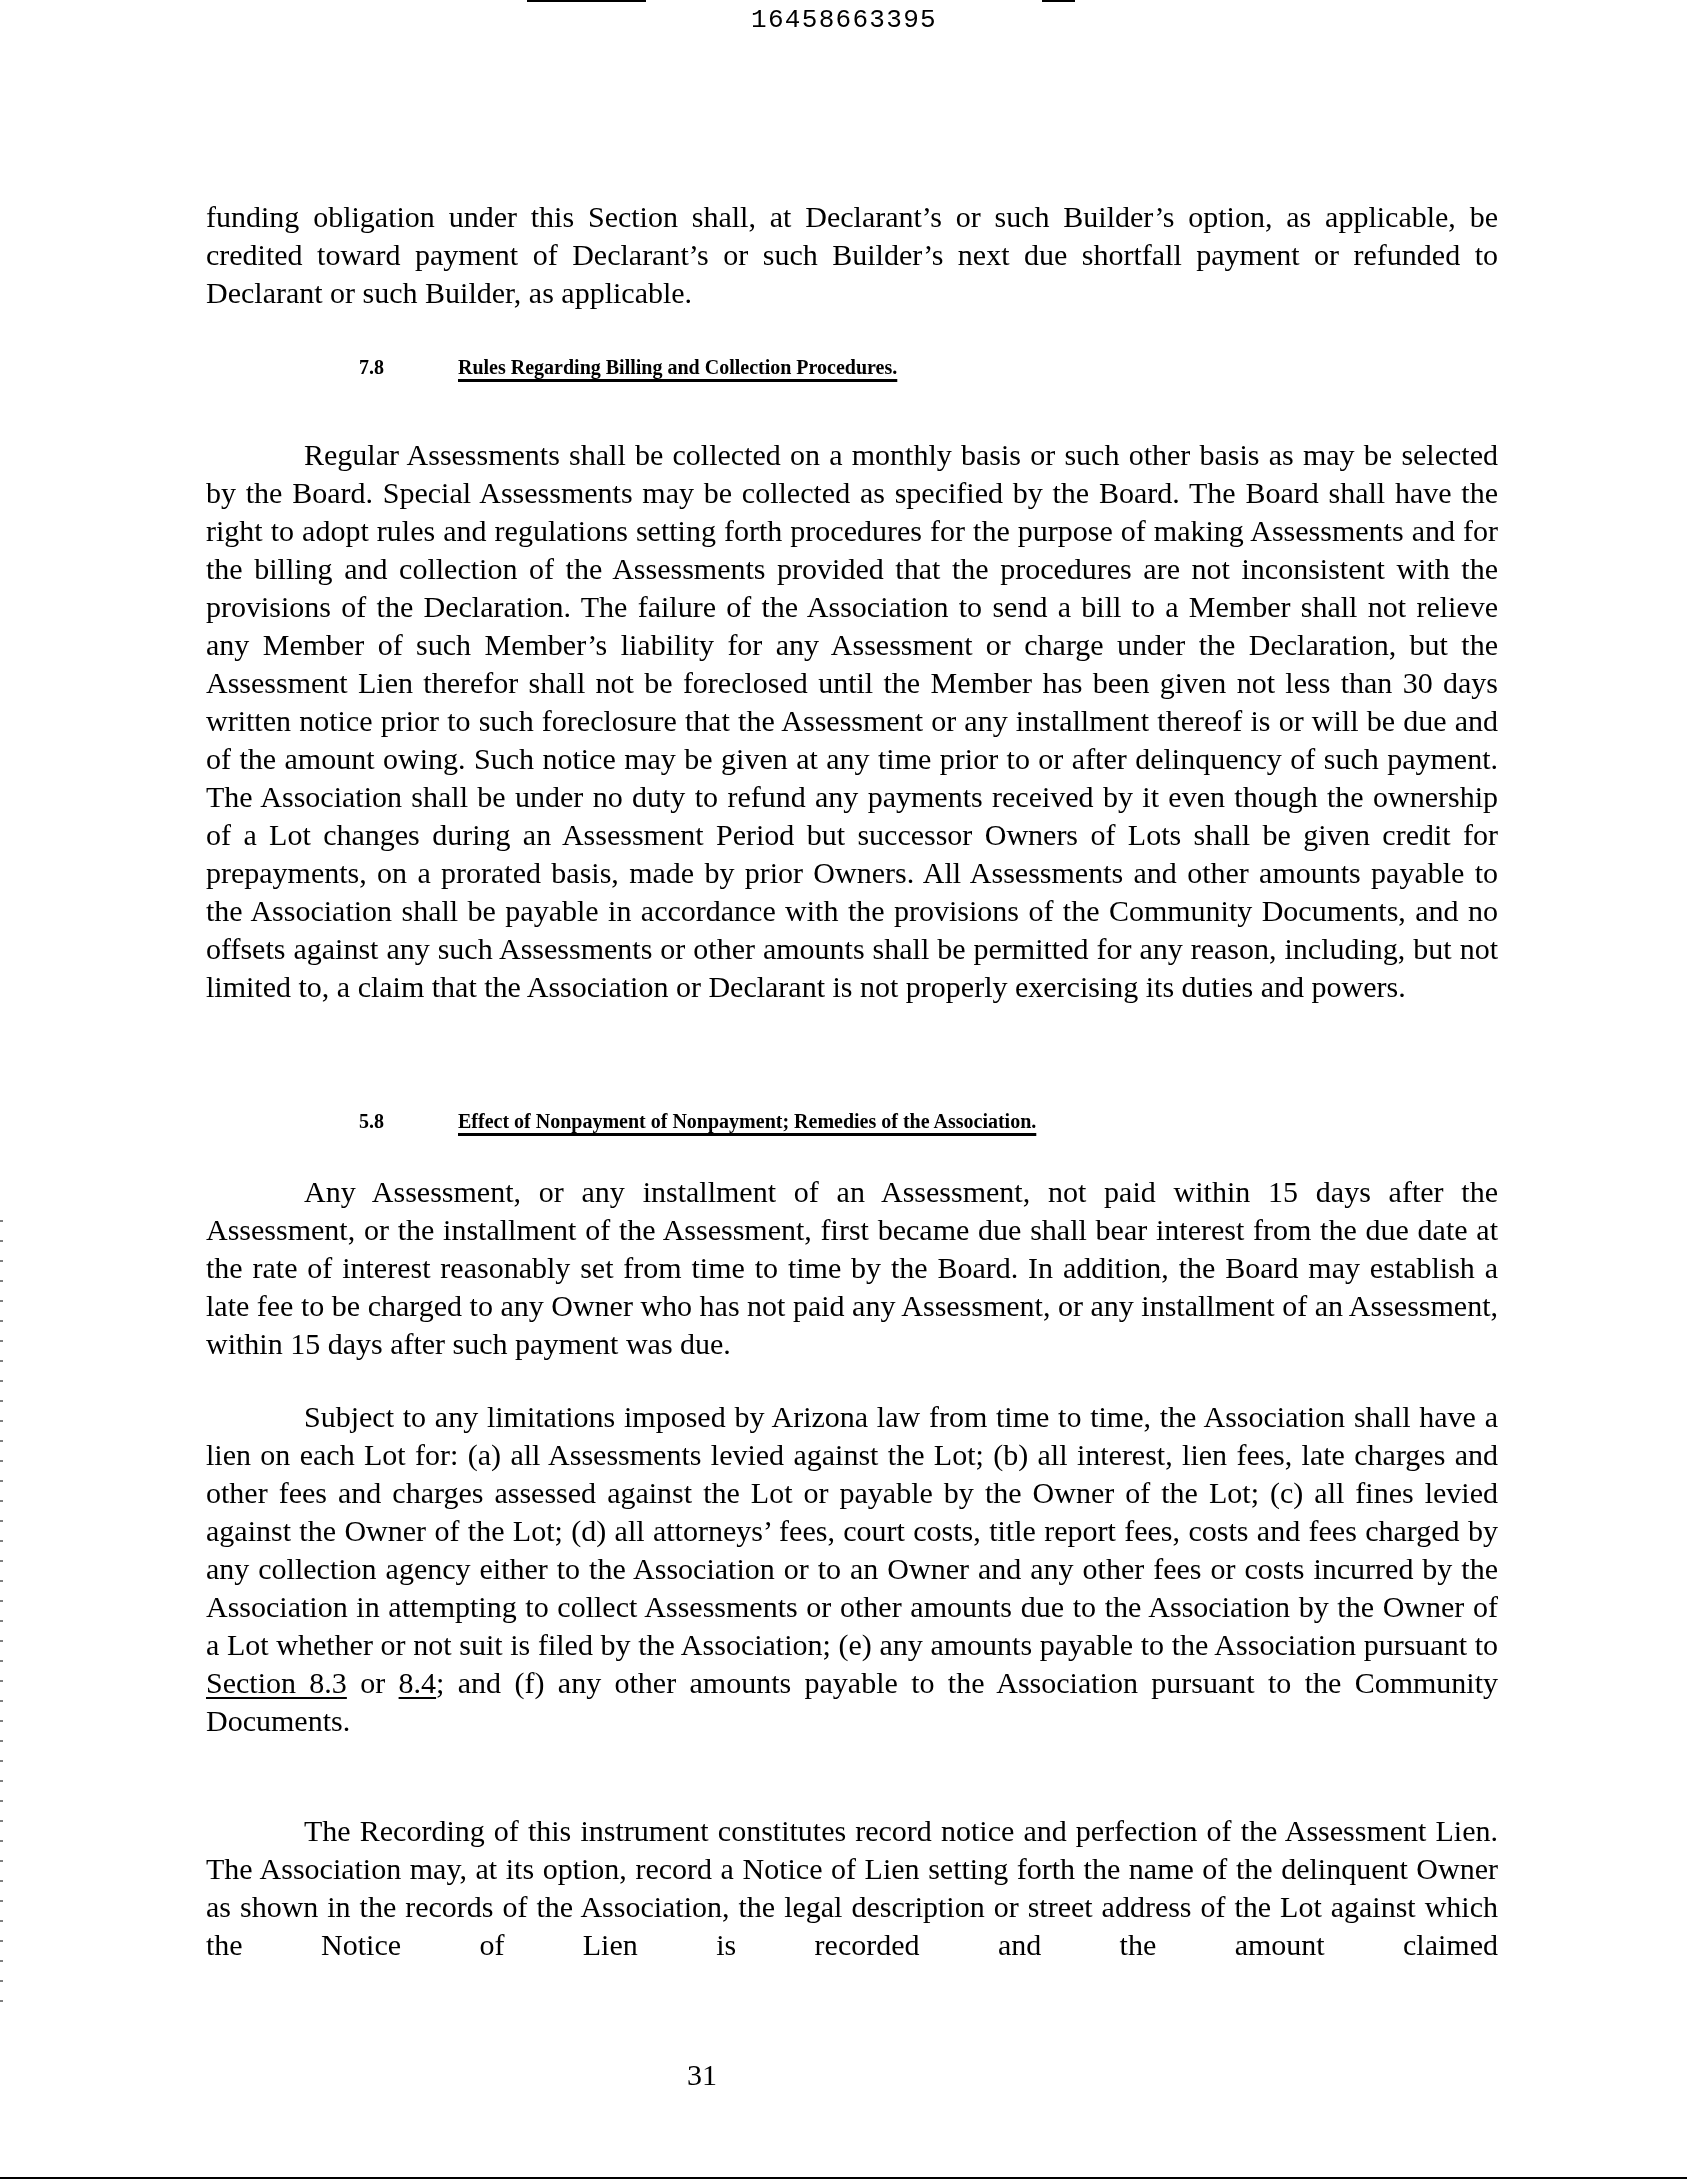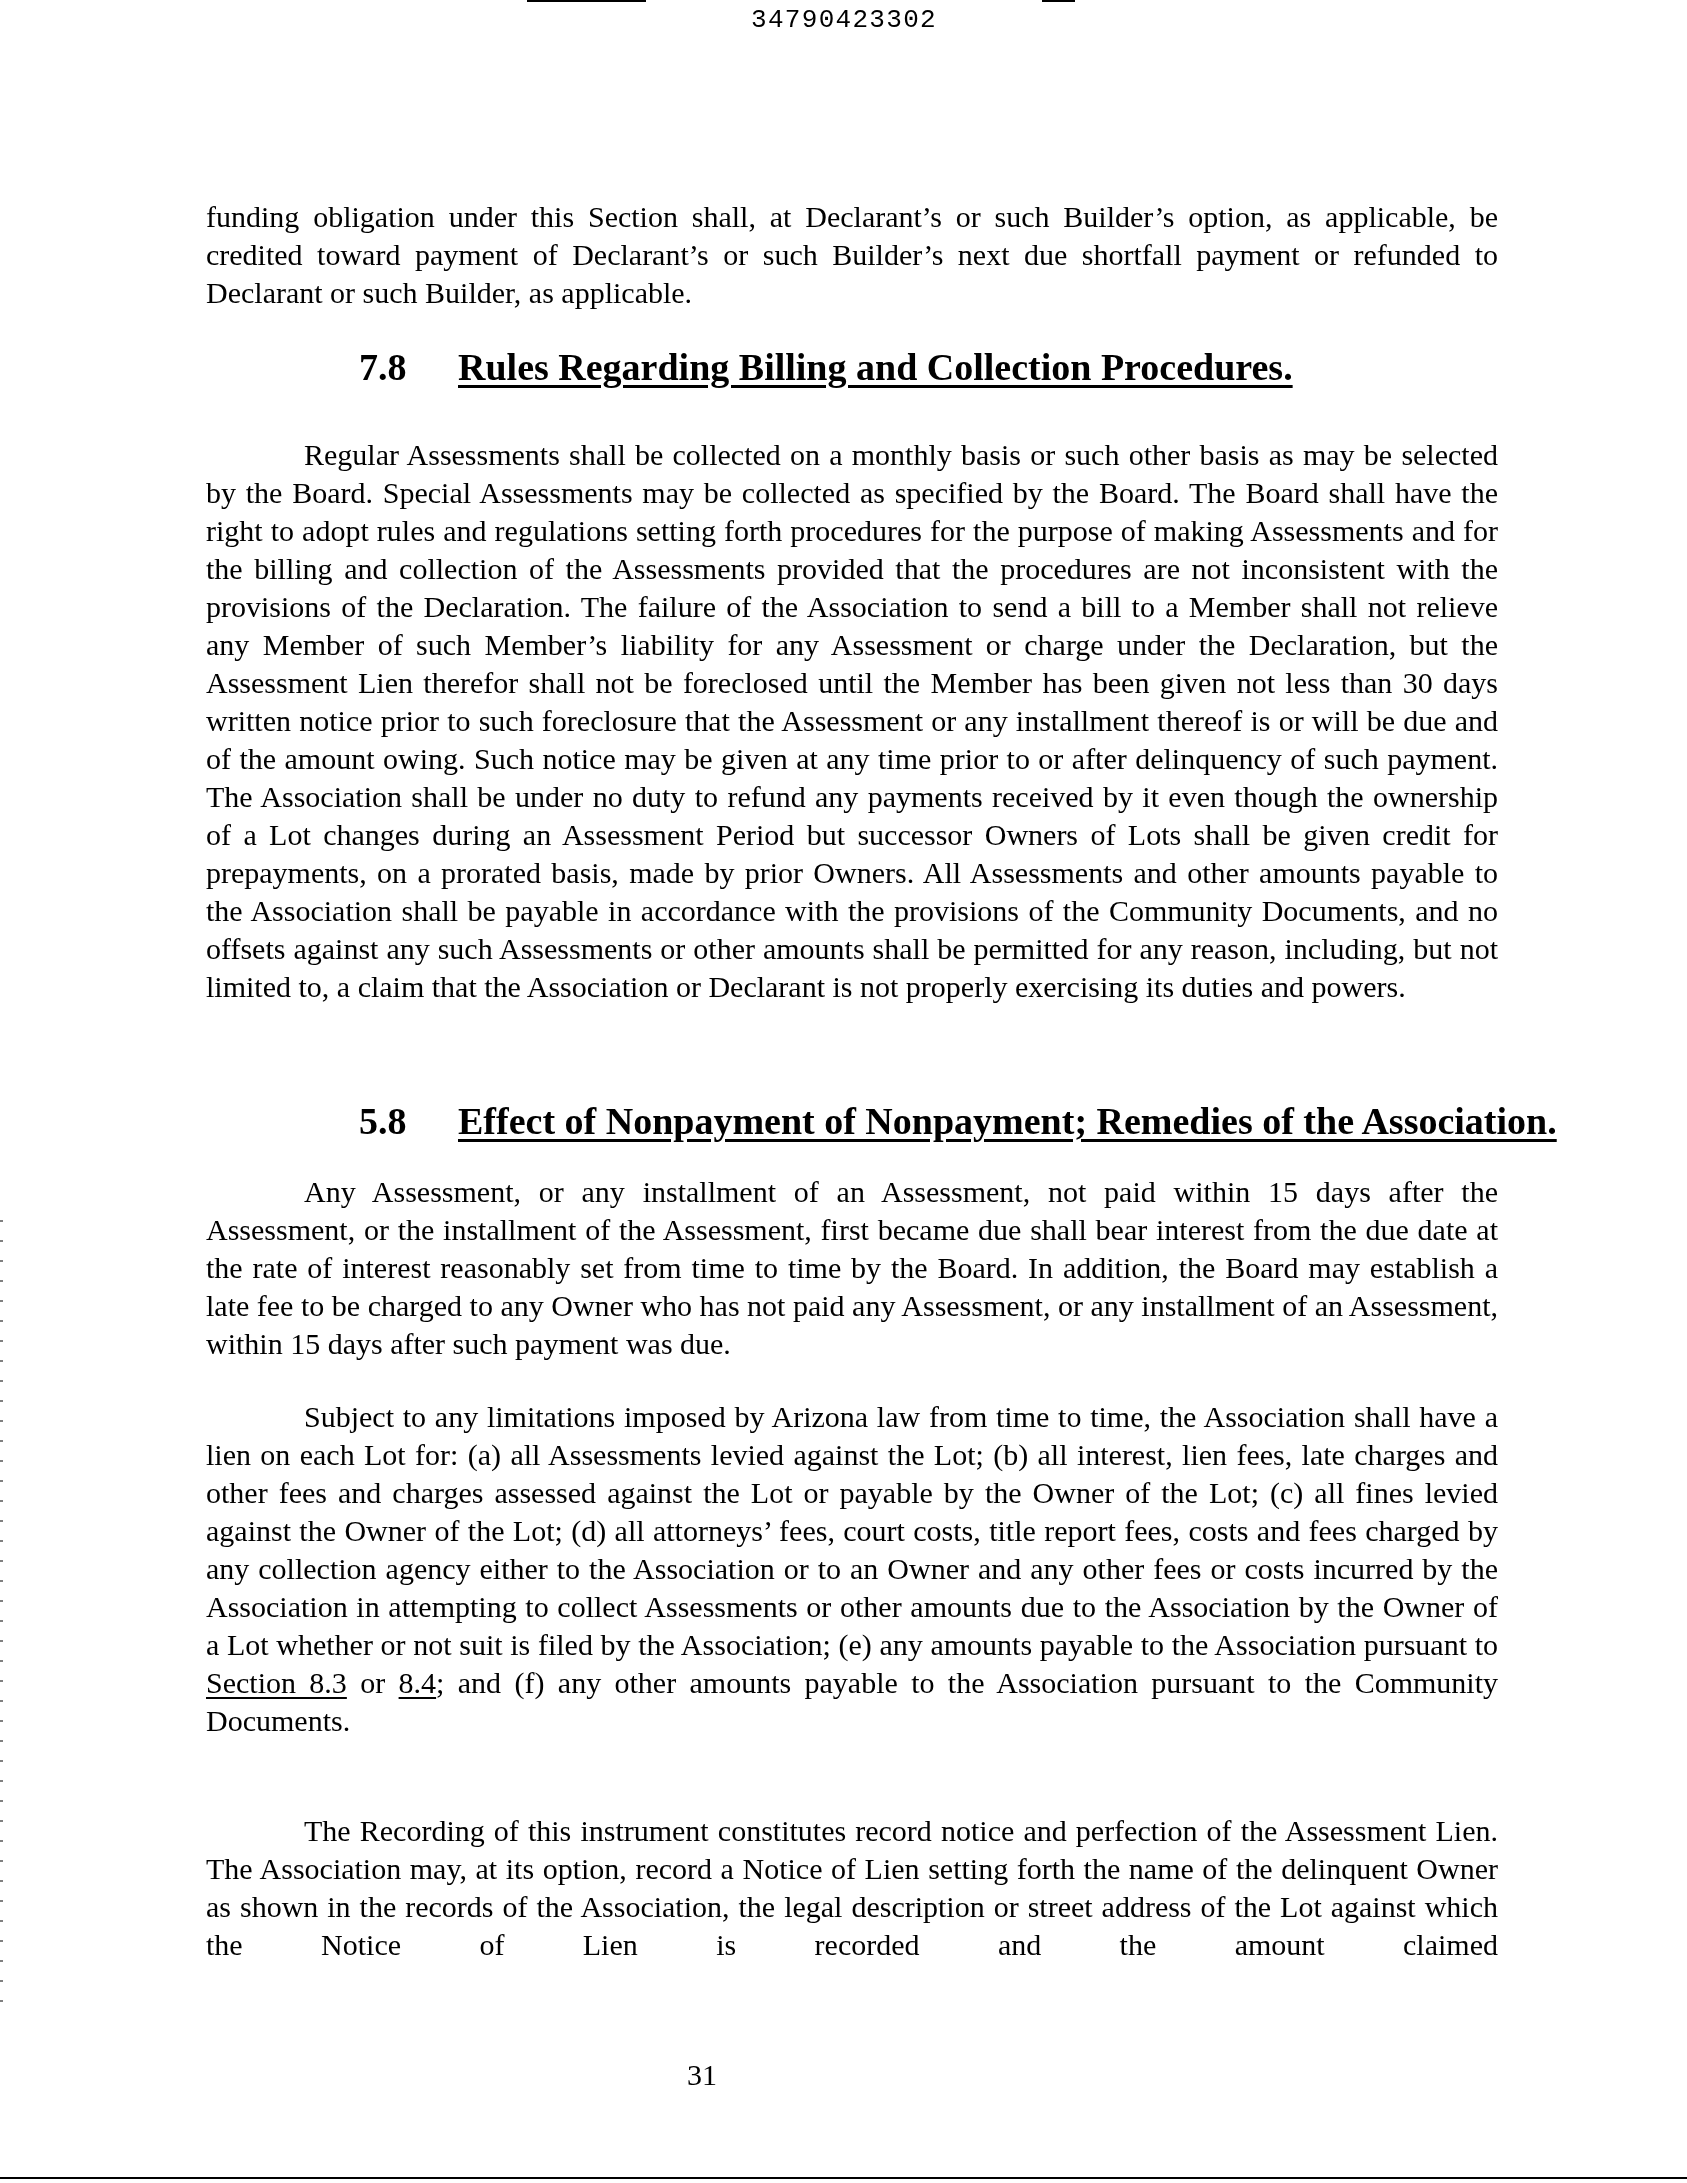--- a/index.html
+++ b/index.html
@@ -2,36 +2,36 @@
 <html style="font-size:10.5px"><head>
 <meta charset="utf-8">
 <style>
   html, body { margin: 0; padding: 0; background: #ffffff; }
   body { width: 1688px; height: 2183px; position: relative; overflow: hidden; font-family: "Liberation Serif", serif; color: #000; }
   .doc-number { position: absolute; top: 5.3px; left: 0; width: 1688px; text-align: center; font-family: "Liberation Mono", monospace; font-size: 26px; letter-spacing: 1.3px; }
   .scan-mark { position: absolute; height: 2px; background: #000; }
   .body-text { position: absolute; left: 206px; width: 1292px; font-size: 30px; line-height: 38px; }
   p { margin: 0; text-align: justify; }
   p.indent { text-indent: 98px; }
-  .heading { position: absolute; left: 359px; font-weight: bold; font-size: 38px; line-height: 38px; white-space: nowrap; }
+  .heading { position: absolute; left: 359px; font-weight: bold; font-size: 20px; line-height: 38px; white-space: nowrap; }
   .heading .num { display: inline-block; width: 99px; }
   .heading .title { text-decoration: underline; text-decoration-thickness: 2.6px; text-underline-offset: 5.3px; }
   .u { text-decoration: underline; text-decoration-thickness: 2px; text-underline-offset: 4px; }
   .page-number { position: absolute; top: 2058px; left: 0; width: 1404px; text-align: center; font-size: 30px; }
   .bottom-rule { position: absolute; left: 0; top: 2177px; width: 1688px; height: 2px; background: #000; }
   .left-ticks { position: absolute; left: 0; width: 2.6px; background: repeating-linear-gradient(#000 0 2px, transparent 2px 20px); opacity: 0.5; }
 </style>
 </head>
 <body>
 
 <div class="scan-mark" style="left:527px; top:0; width:119px;"></div>
 <div class="scan-mark" style="left:1042px; top:0; width:33px;"></div>
 <div class="left-ticks" style="top:1220px; height:791px;"></div>
 
-<div class="doc-number">34790423302</div>
+<div class="doc-number">16458663395</div>
 
 <div class="body-text" style="top:198px;">
   <p>funding obligation under this Section shall, at Declarant’s or such Builder’s option, as applicable, be credited toward payment of Declarant’s or such Builder’s next due shortfall payment or refunded to Declarant or such Builder, as applicable.</p>
 </div>
 
 <div class="heading" style="top:348px;">
   <span class="num">7.8</span><span class="title">Rules Regarding Billing and Collection Procedures.</span>
 </div>
 
 <div class="body-text" style="top:436px;">

